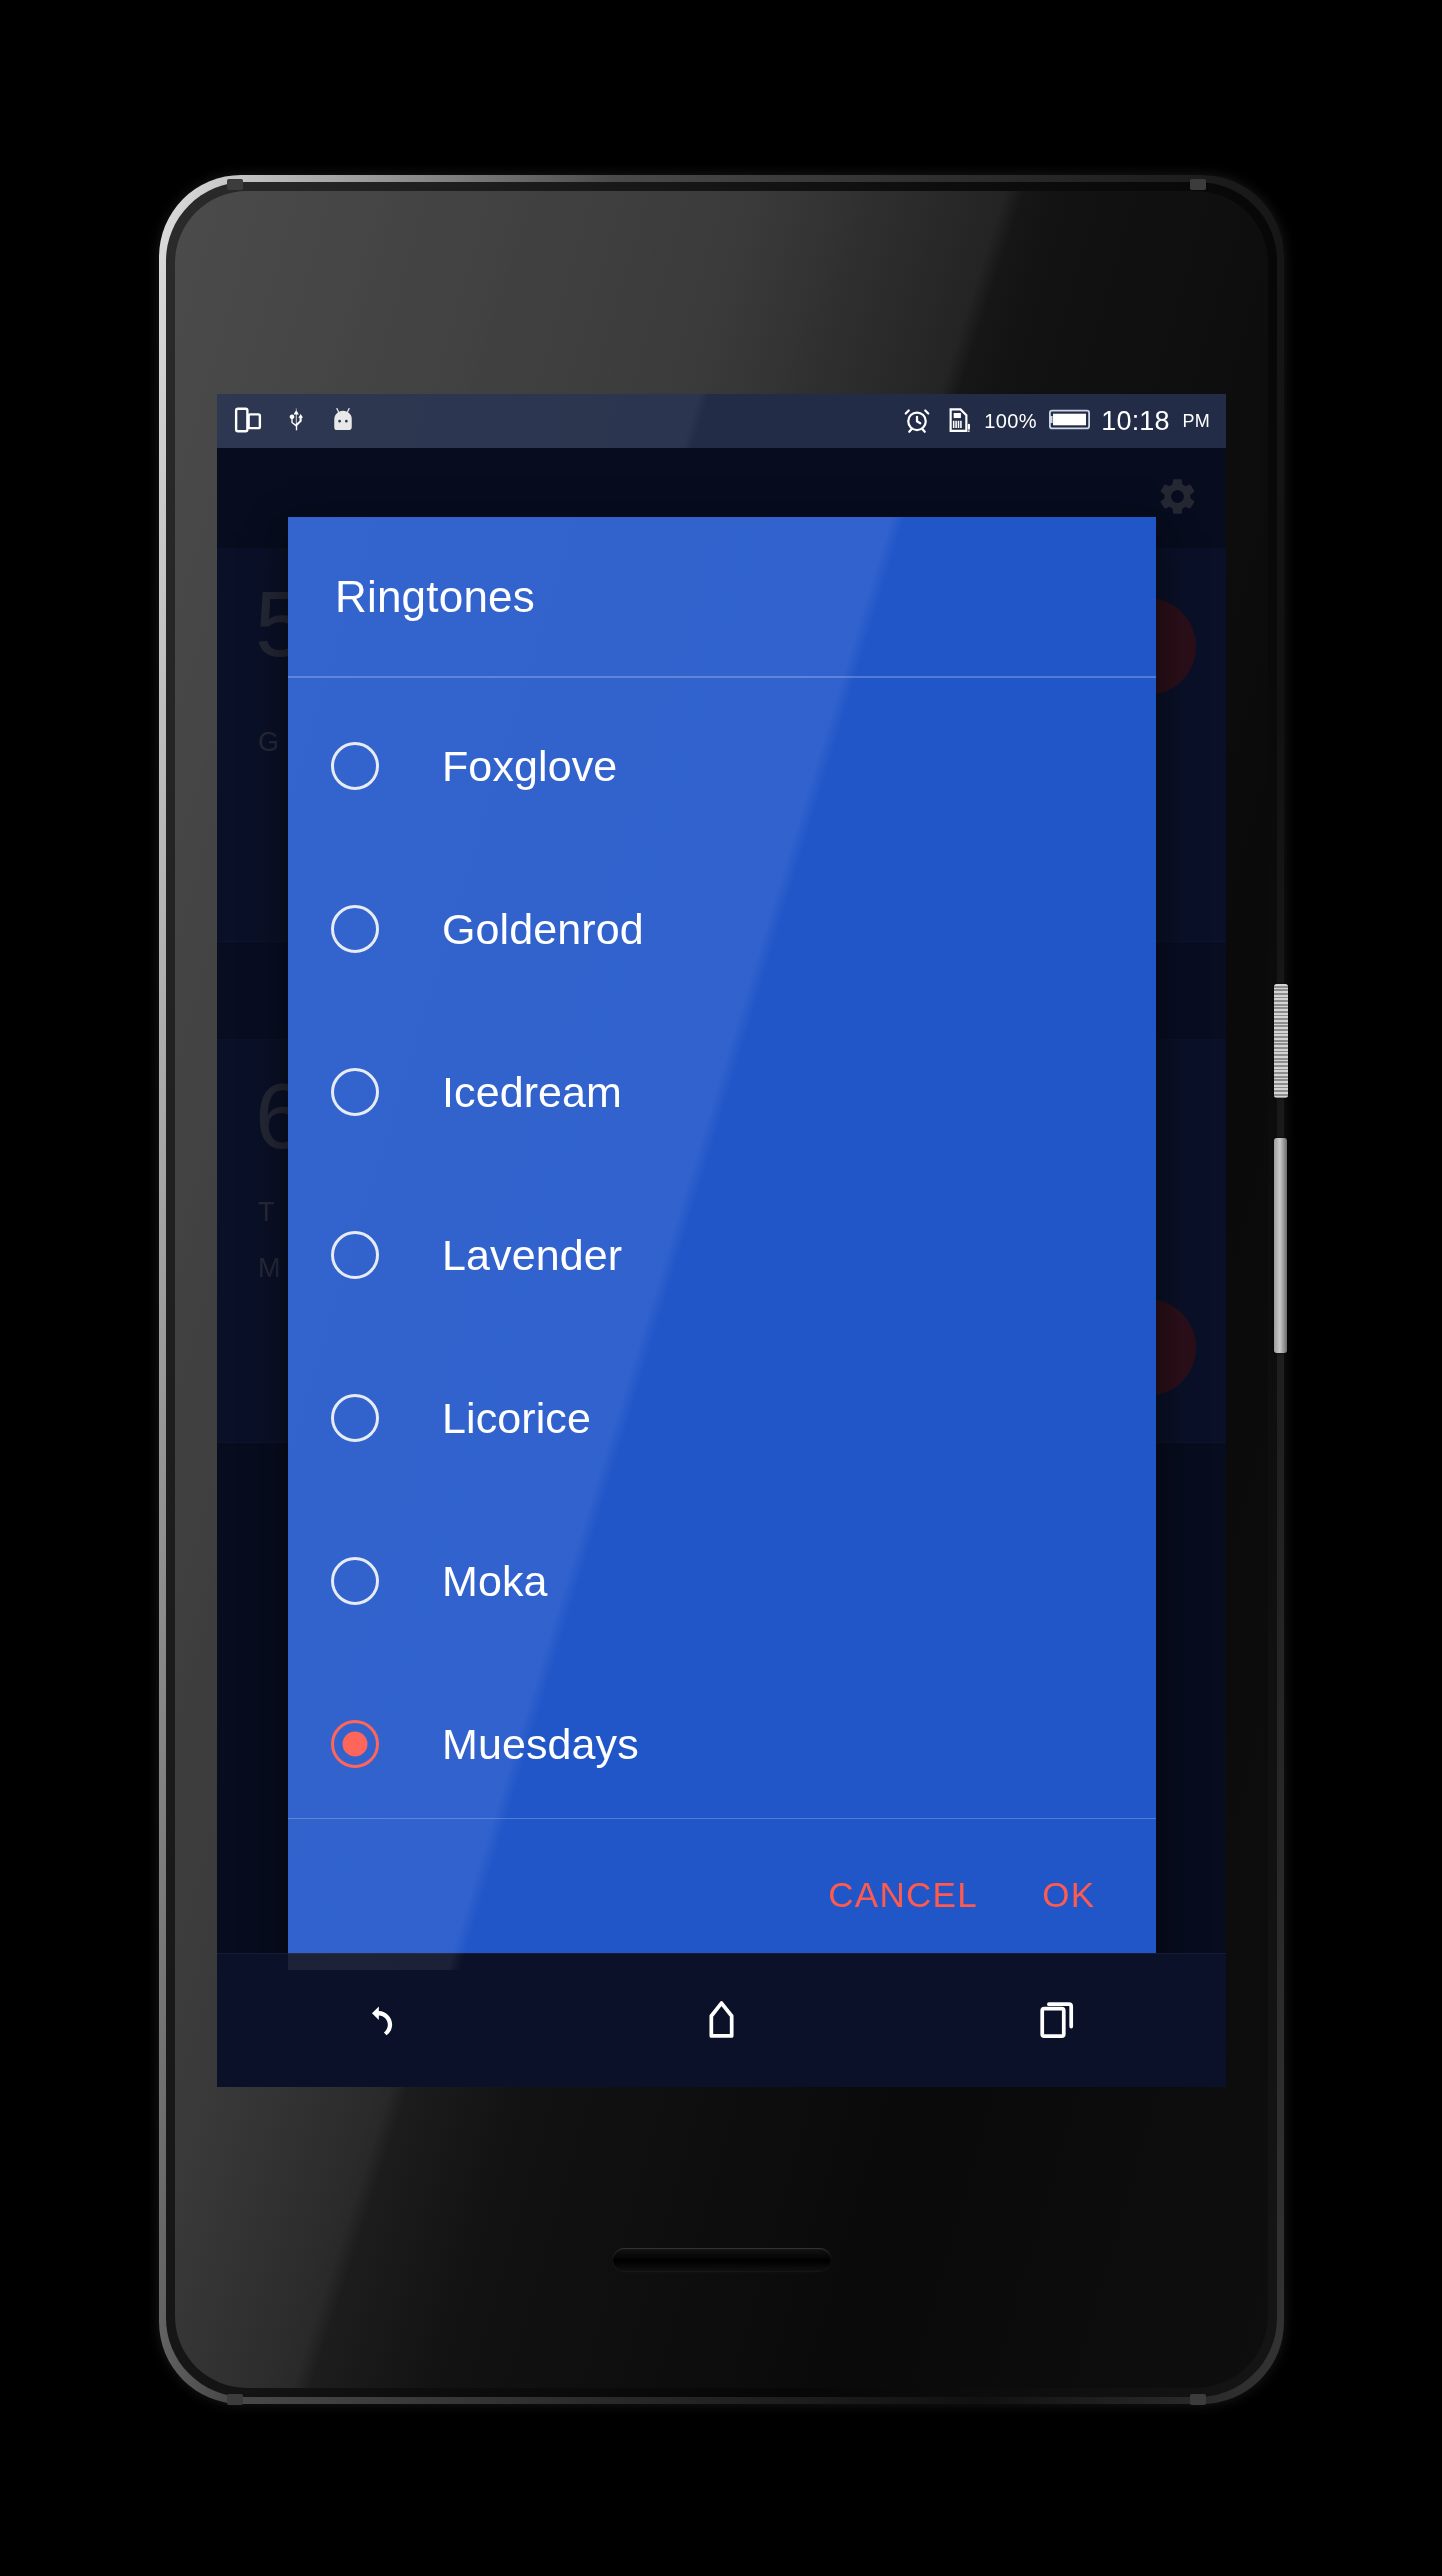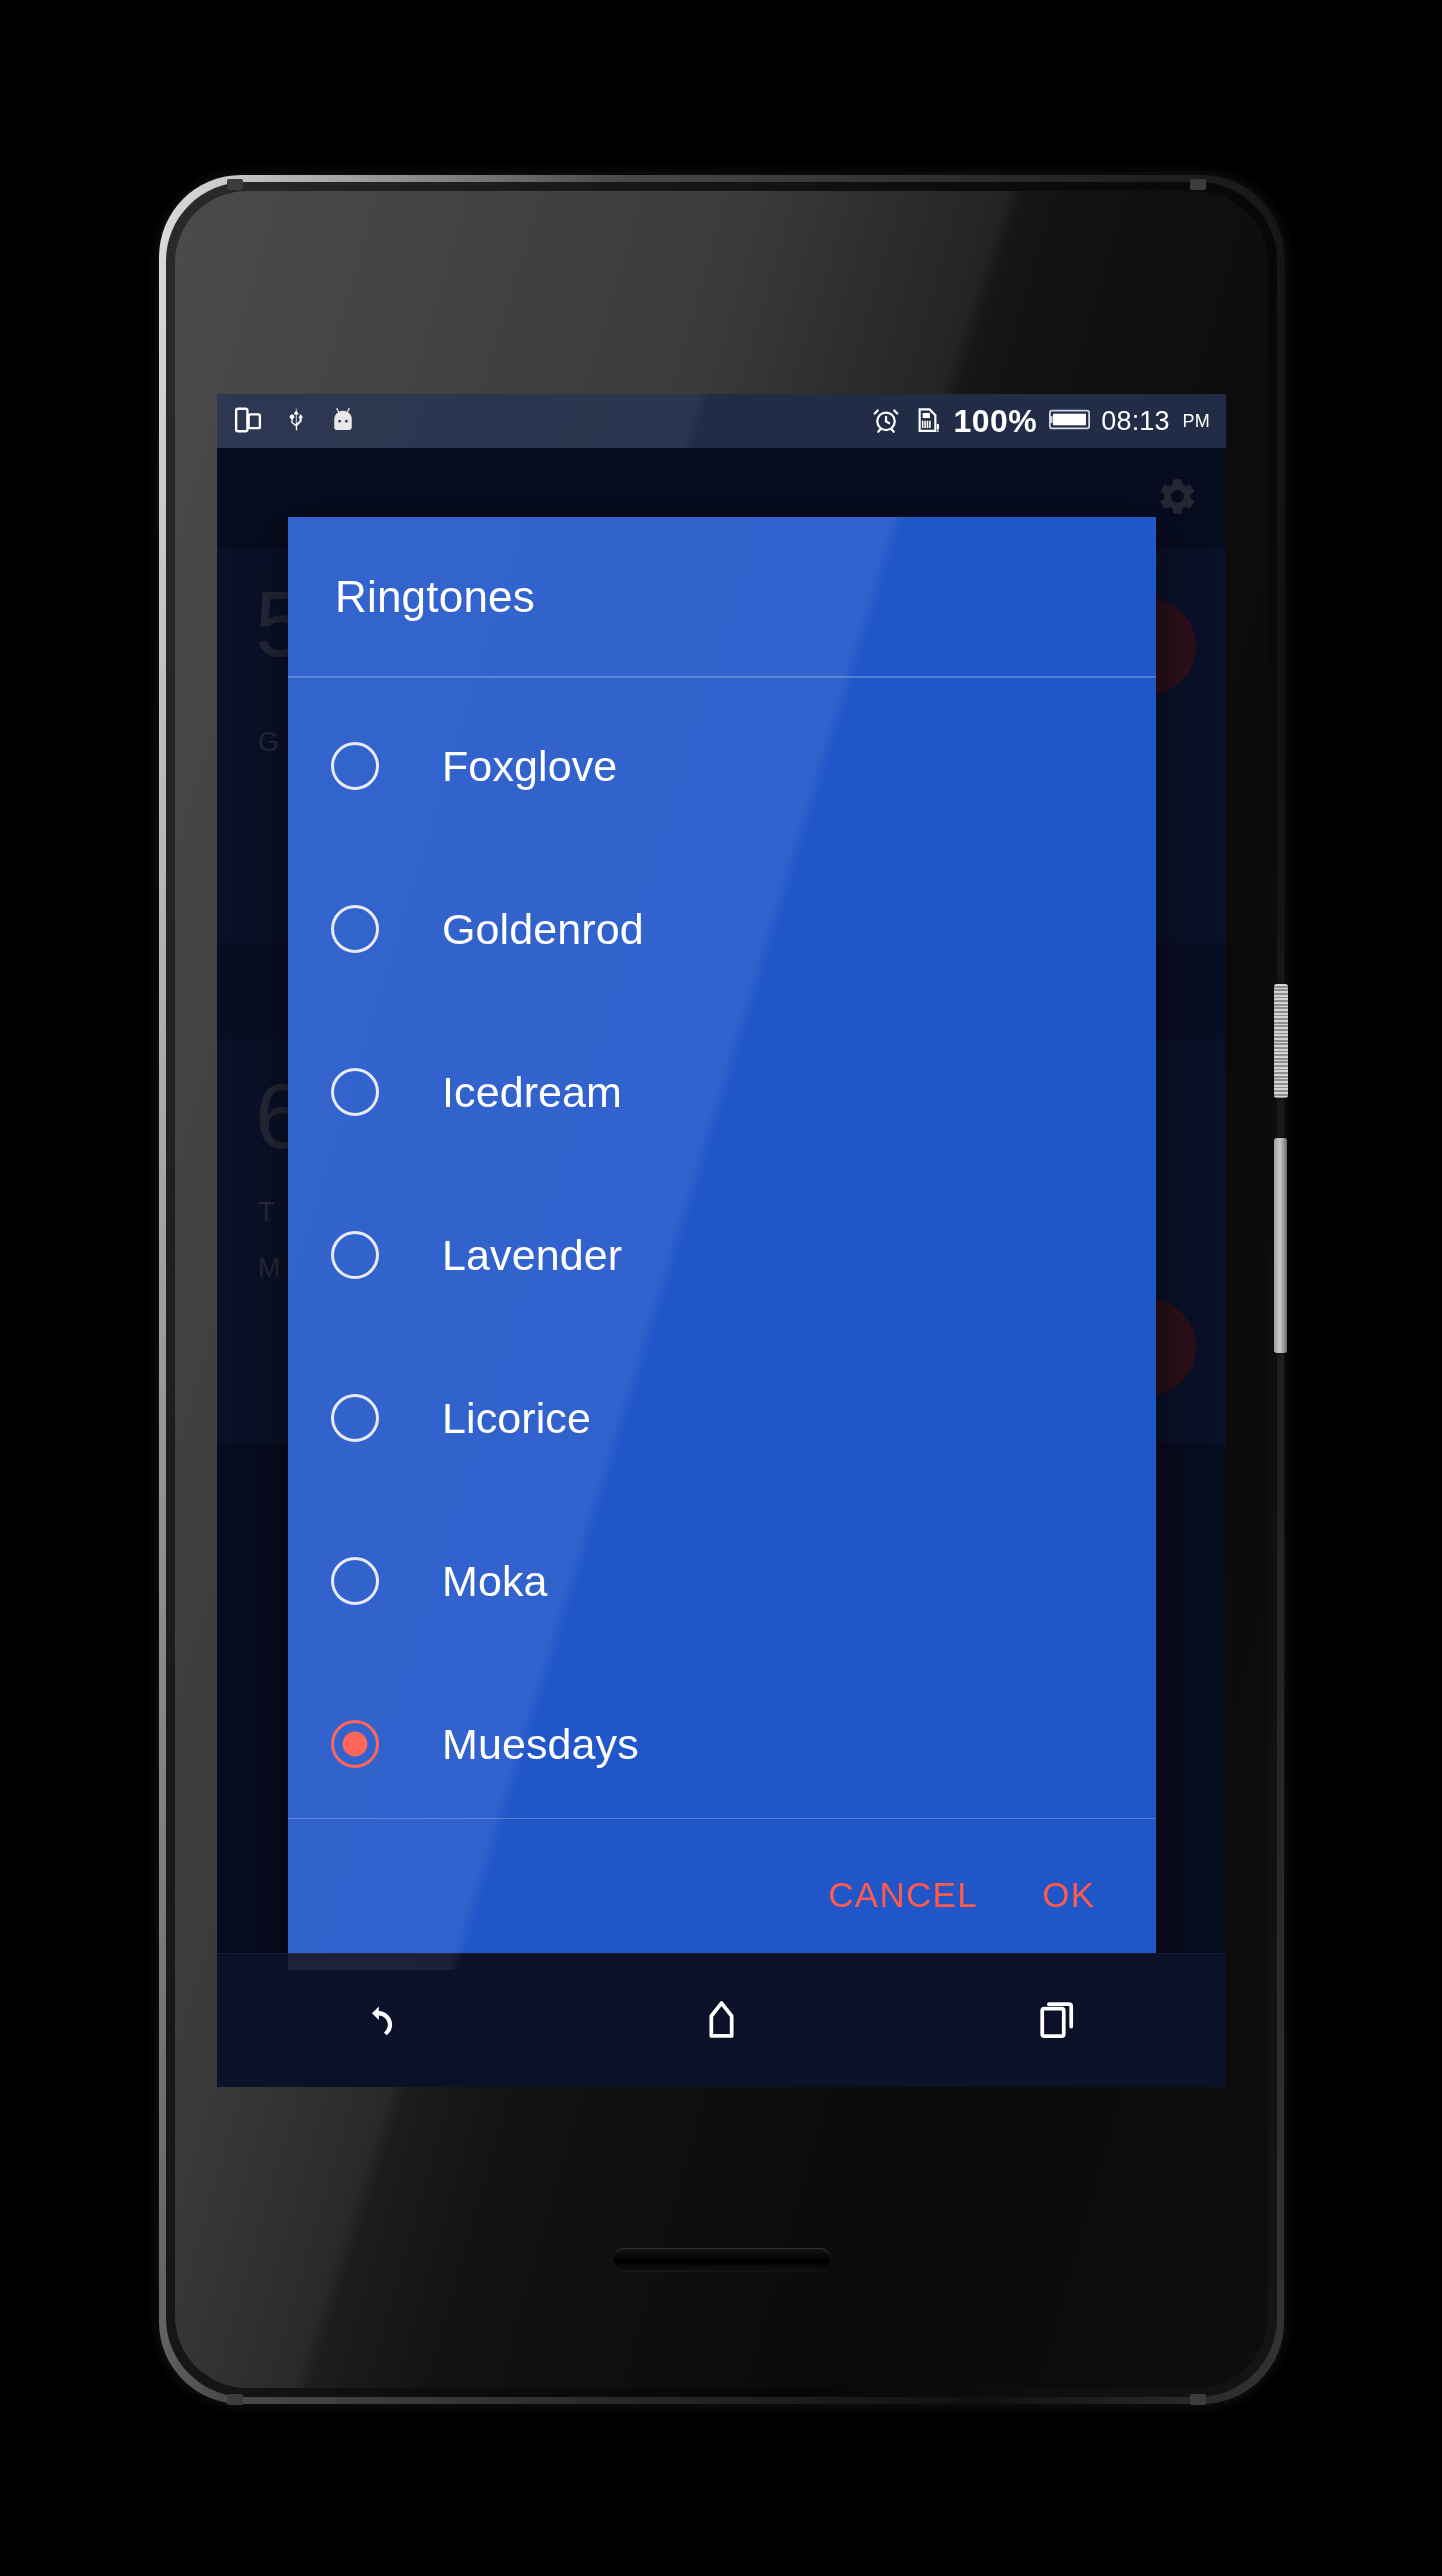--- a/index.html
+++ b/index.html
@@ -86,21 +86,21 @@
     color:#fff;
   }
   .sb-shade{
     position:absolute; left:0; top:0; width:100%; height:100%;
     background:linear-gradient(107deg, rgba(255,255,255,.055) 0%, rgba(255,255,255,.045) 47%, rgba(255,255,255,0) 48%);
     pointer-events:none;
   }
   .sb-left{ display:flex; align-items:center; gap:19px; z-index:2; }
   .sb-right{ margin-left:auto; display:flex; align-items:center; gap:11.6px; z-index:2; }
   .sb-icon{ display:block; }
-  .sb-pct{ font-size:32px; letter-spacing:0.4px; font-weight:700; }
+  .sb-pct{ font-size:20px; letter-spacing:0.4px; font-weight:400; }
   .sb-time{ font-size:27px; letter-spacing:0.2px; }
   .sb-ampm{ font-size:18px; letter-spacing:0.3px; margin-left:1px; }
 
   
   .appbg{ position:absolute; left:0; top:54px; width:100%; height:1505px; background:#0d1630; }
   .app-toolbar{
     position:absolute; left:0; top:0; width:100%; height:100px;
     display:flex; align-items:center; justify-content:flex-end; padding-right:27px;
   }
   .gear{ opacity:.62; }
@@ -286,21 +286,21 @@
           </svg>
         </span>
         <span class="sb-pct">100%</span>
         <span class="sb-icon">
           <svg width="41" height="25" viewBox="0 0 46 28">
             <rect x="1" y="4" width="44" height="20" rx="2.5" fill="none" stroke="#cfd6e6" stroke-width="2"></rect>
             <rect x="4.5" y="7.5" width="37" height="13" fill="#fff"></rect>
             <rect x="0" y="10" width="4" height="8" fill="#cfd6e6"></rect>
           </svg>
         </span>
-        <span class="sb-time">08:13</span>
+        <span class="sb-time">10:18</span>
         <span class="sb-ampm">PM</span>
       </div>
     </div>
 
     <div class="dialog">
       <div class="dlg-gloss"></div>
 
       <div class="dlg-title">Ringtones</div>
       <div class="dlg-divider"></div>
 

